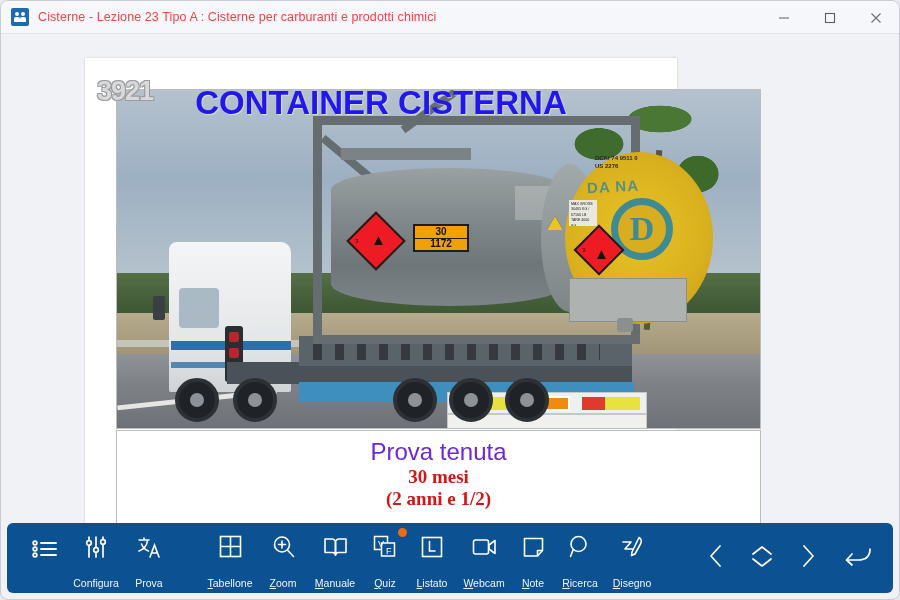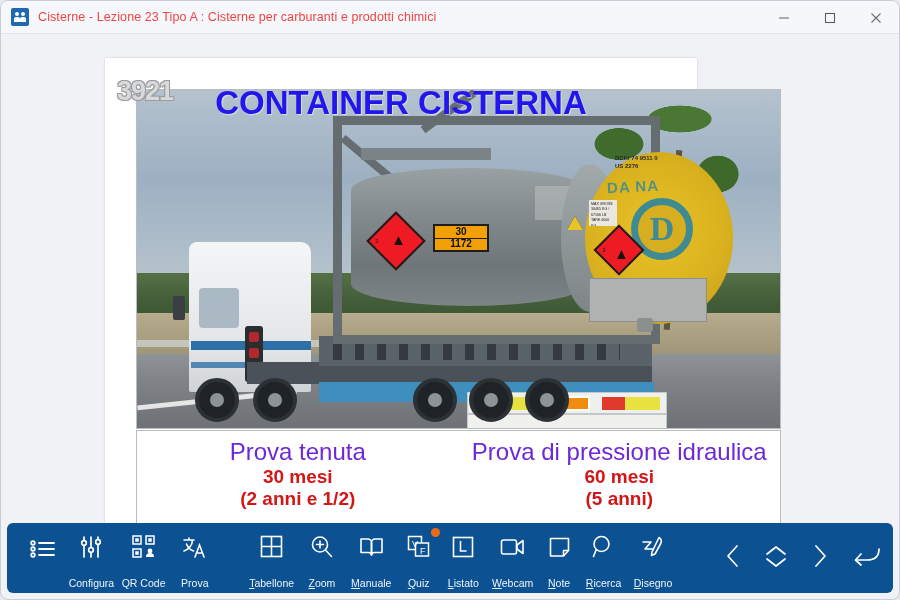--- a/index.html
+++ b/index.html
@@ -79,21 +79,21 @@
 
   
   .stage {
     flex: 1;
     position: relative;
     background: #f1f2f5;
   }
 
   .slide-card {
     position: absolute;
-    left: 104px; top: 24px;
+    left: 84px; top: 24px;
     width: 592px; height: 500px;
     background: #ffffff;
     box-shadow: 0 0 2px rgba(0,0,0,0.18);
   }
 
   .slide-number {
     position: absolute;
     left: 12px; top: 18px;
     font-size: 27px;
     font-weight: bold;
@@ -397,21 +397,21 @@
   }
   .t-head {
     font-size: 24px; color: #6d28d9;
     font-family: "Liberation Sans", sans-serif;
     line-height: 1.12;
     text-align: center;
   }
   .t-sub {
     font-size: 19px; color: #d31616; font-weight: bold;
     line-height: 1.15; text-align: center;
-    font-family: Liberation Sans, sans-serif;
+    font-family: Liberation Serif, serif;
   }
 
   .slide-qr {
     position: absolute;
     left: 6px; bottom: 6px;
     width: 20px; height: 20px;
     background:
       linear-gradient(135deg,#2f6fa8 0 42%, #ffffff 42% 50%, #2f6fa8 50% 100%),
       #2f6fa8;
     opacity: 0.92;
@@ -597,25 +597,20 @@
         <div class="wheel w4"></div>
         <div class="wheel w5"></div>
       </div>
 
       <div class="textbox">
         <div class="tcol">
           <div class="t-head">Prova tenuta</div>
           <div class="t-sub">30 mesi</div>
           <div class="t-sub">(2 anni e 1/2)</div>
         </div>
-        <div class="tcol">
-          <div class="t-head">Prova di pressione idraulica</div>
-          <div class="t-sub">60 mesi</div>
-          <div class="t-sub">(5 anni)</div>
-        </div>
       </div>
 
       <div class="slide-qr"></div>
     </div>
   </div>
 
   <div class="toolbar">
 
     <div class="spacer-sm"></div>
 
@@ -636,35 +631,20 @@
         <svg width="24" height="24" viewBox="0 0 24 24" fill="none" stroke="#fff" stroke-width="1.7" stroke-linecap="round">
           <path d="M5 2 V22 M12 2 V22 M19 2 V22"></path>
           <circle cx="5" cy="8" r="2.3" fill="#0c5191"></circle>
           <circle cx="12" cy="15" r="2.3" fill="#0c5191"></circle>
           <circle cx="19" cy="7" r="2.3" fill="#0c5191"></circle>
         </svg>
       </span>
       <span class="lbl">Configura</span>
     </div>
 
-    <div class="tool" style="width:56px">
-      <span class="ic">
-        <svg width="23" height="23" viewBox="0 0 23 23" fill="none" stroke="#fff" stroke-width="1.5">
-          <rect x="1" y="1" width="8" height="8"></rect>
-            <rect x="14" y="1" width="8" height="8"></rect>
-          <rect x="1" y="14" width="8" height="8"></rect>
-          <rect x="4" y="4" width="2" height="2" fill="#fff"></rect>
-          <rect x="17" y="4" width="2" height="2" fill="#fff"></rect>
-          <rect x="4" y="17" width="2" height="2" fill="#fff"></rect>
-          <path d="M14 22 a4 4 0 0 1 8 0" fill="#fff" stroke="none"></path>
-          <circle cx="18" cy="16" r="2.4" fill="#fff" stroke="none"></circle>
-        </svg>
-      </span>
-      <span class="lbl">QR Code</span>
-    </div>
 
     <div class="tool" style="width:52px">
       <span class="ic">
         <svg width="25" height="24" viewBox="0 0 25 24" fill="none" stroke="#fff" stroke-width="1.6" stroke-linecap="round">
           <path d="M2 5 H12 M7 3 V5 M10.5 5 c0 6 -5 10 -8.5 11 M4.5 9 c1.5 4 4.5 6 7 7"></path>
           <path d="M13 22 L17.5 10 L22 22 M14.6 18 H20.4"></path>
         </svg>
       </span>
       <span class="lbl">Prova</span>
     </div>

